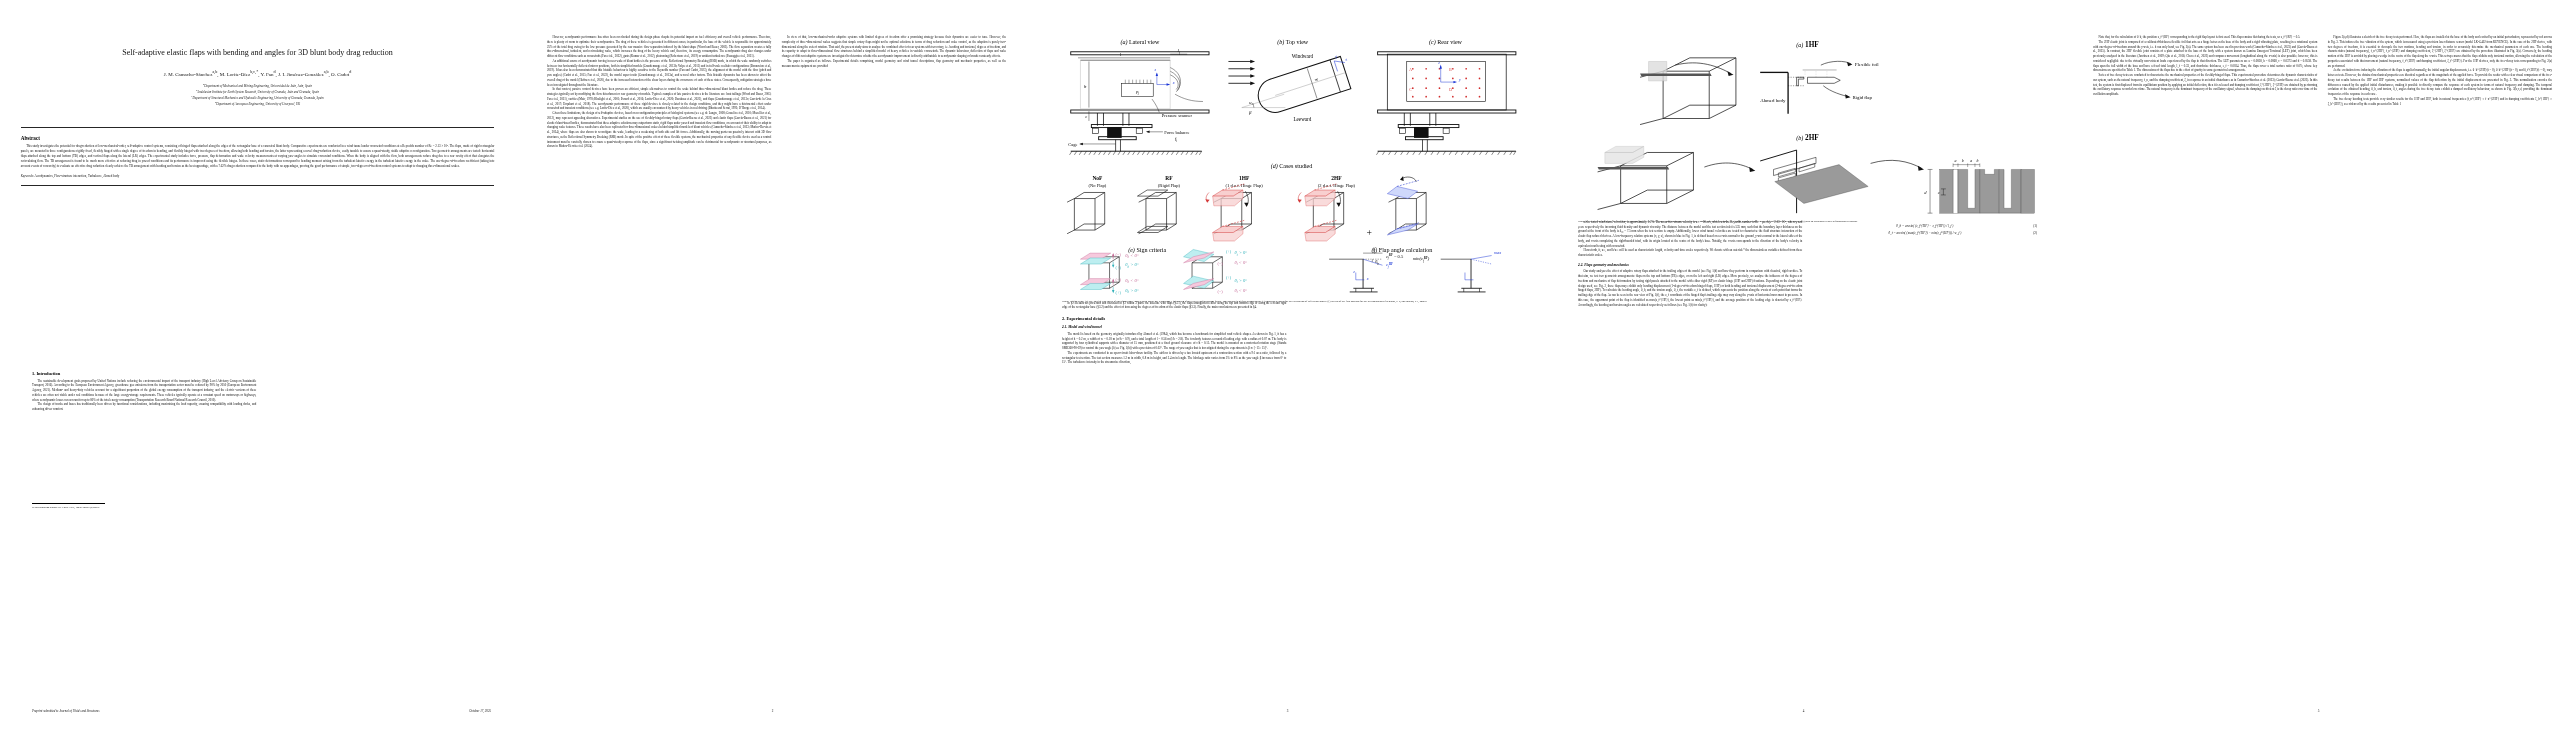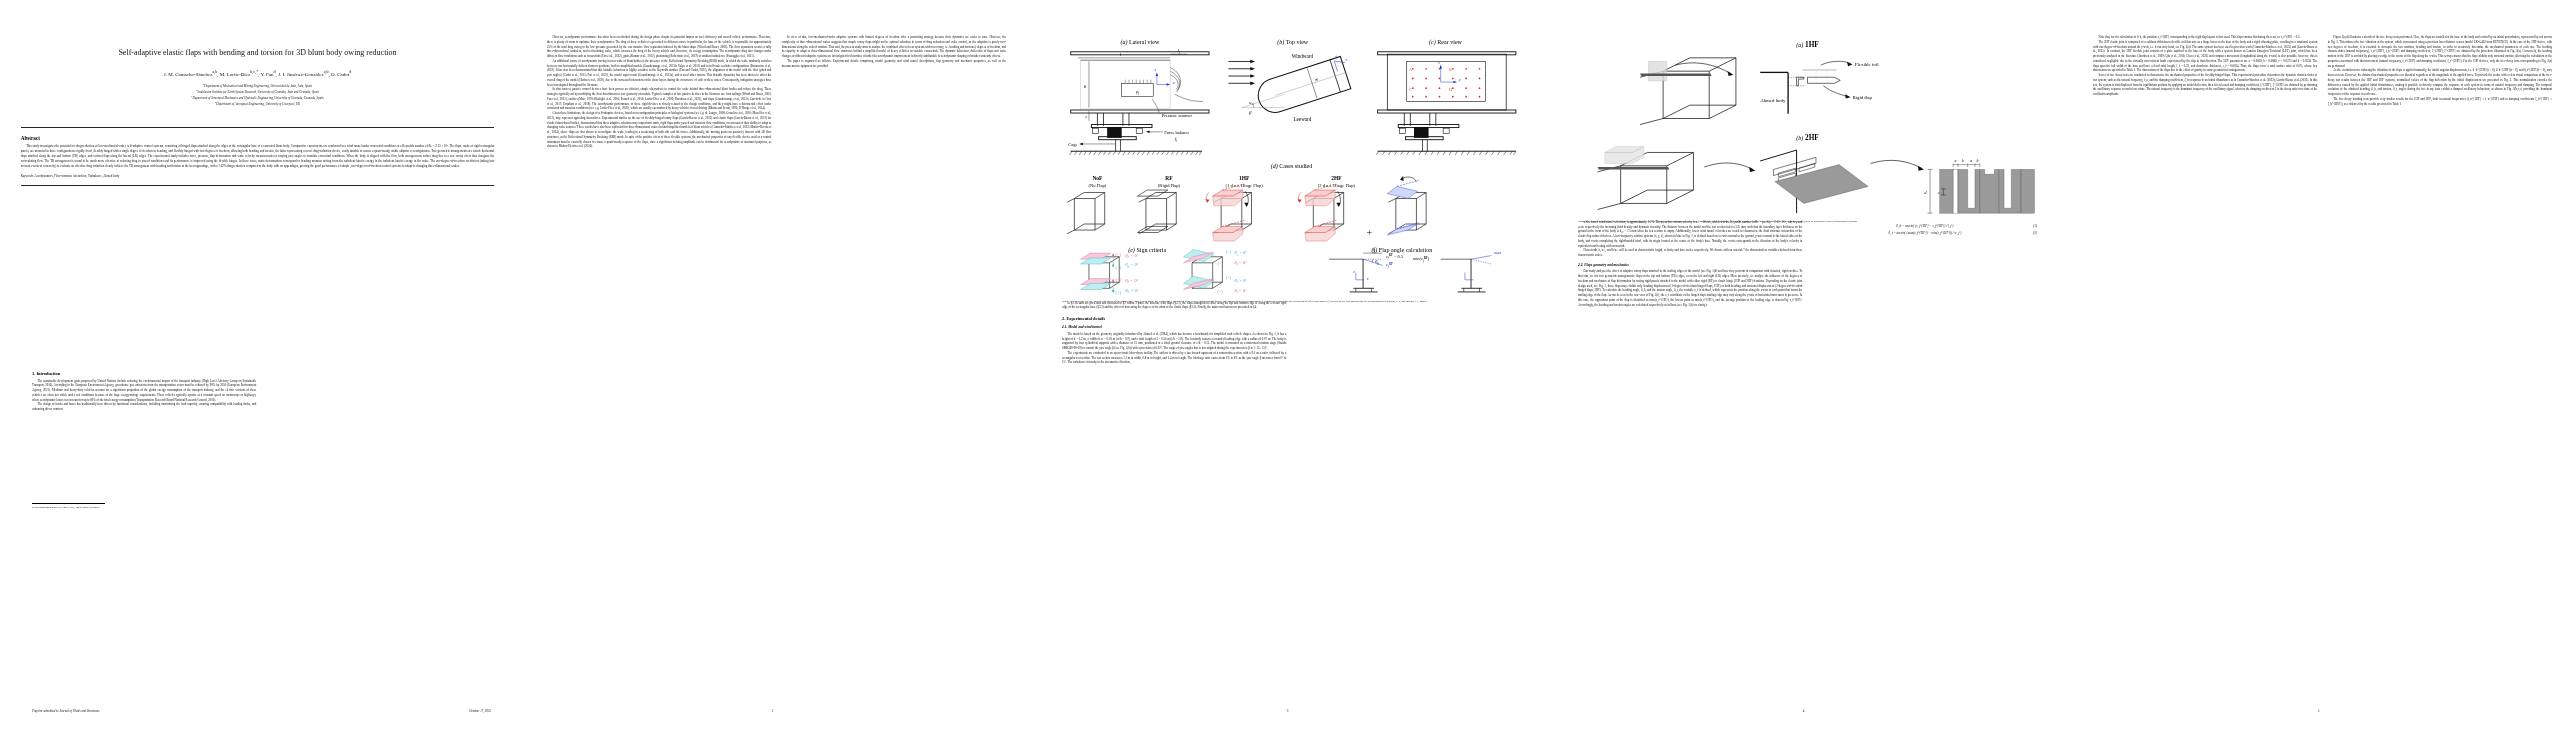--- a/index.html
+++ b/index.html
@@ -88,21 +88,21 @@
   .fig2{position:relative;width:100%;height:182px;margin:1.2px 0 1.8px 0;}
 </style>
 </head>
 <body>
 
 <div class="viewer">
 
   <div class="arxiv-stamp">arXiv:2510.14498v1  [physics.flu-dyn]  16 Oct 2025</div>
 
   <div class="page p1" style="left:0px;">
-    <div class="title">Self-adaptive elastic flaps with bending and torsion for 3D blunt body owing reduction</div>
+    <div class="title">Self-adaptive elastic flaps with bending and angles for 3D blunt body drag reduction</div>
 
     <div class="authors">
       J. M. Camacho-Sánchez<sup>a,b</sup>, M. Lorite-Díez<sup>b,c,*</sup>, Y. Fan<sup>d</sup>, J. I. Jiménez-González<sup>a,b</sup>, O. Cadot<sup>d</sup>
     </div>
 
     <div class="affil"><sup>a</sup>Department of Mechanical and Mining Engineering, Universidad de Jaén, Jaén, Spain</div>
     <div class="affil" style="margin-top:0"><sup>b</sup>Andalusian Institute for Earth System Research, University of Granada, Jaén and Granada, Spain</div>
     <div class="affil" style="margin-top:0"><sup>c</sup>Department of Structural Mechanics and Hydraulic Engineering, University of Granada, Granada, Spain</div>
     <div class="affil" style="margin-top:0"><sup>d</sup>Department of Aerospace Engineering, University of Liverpool, UK</div>
 

